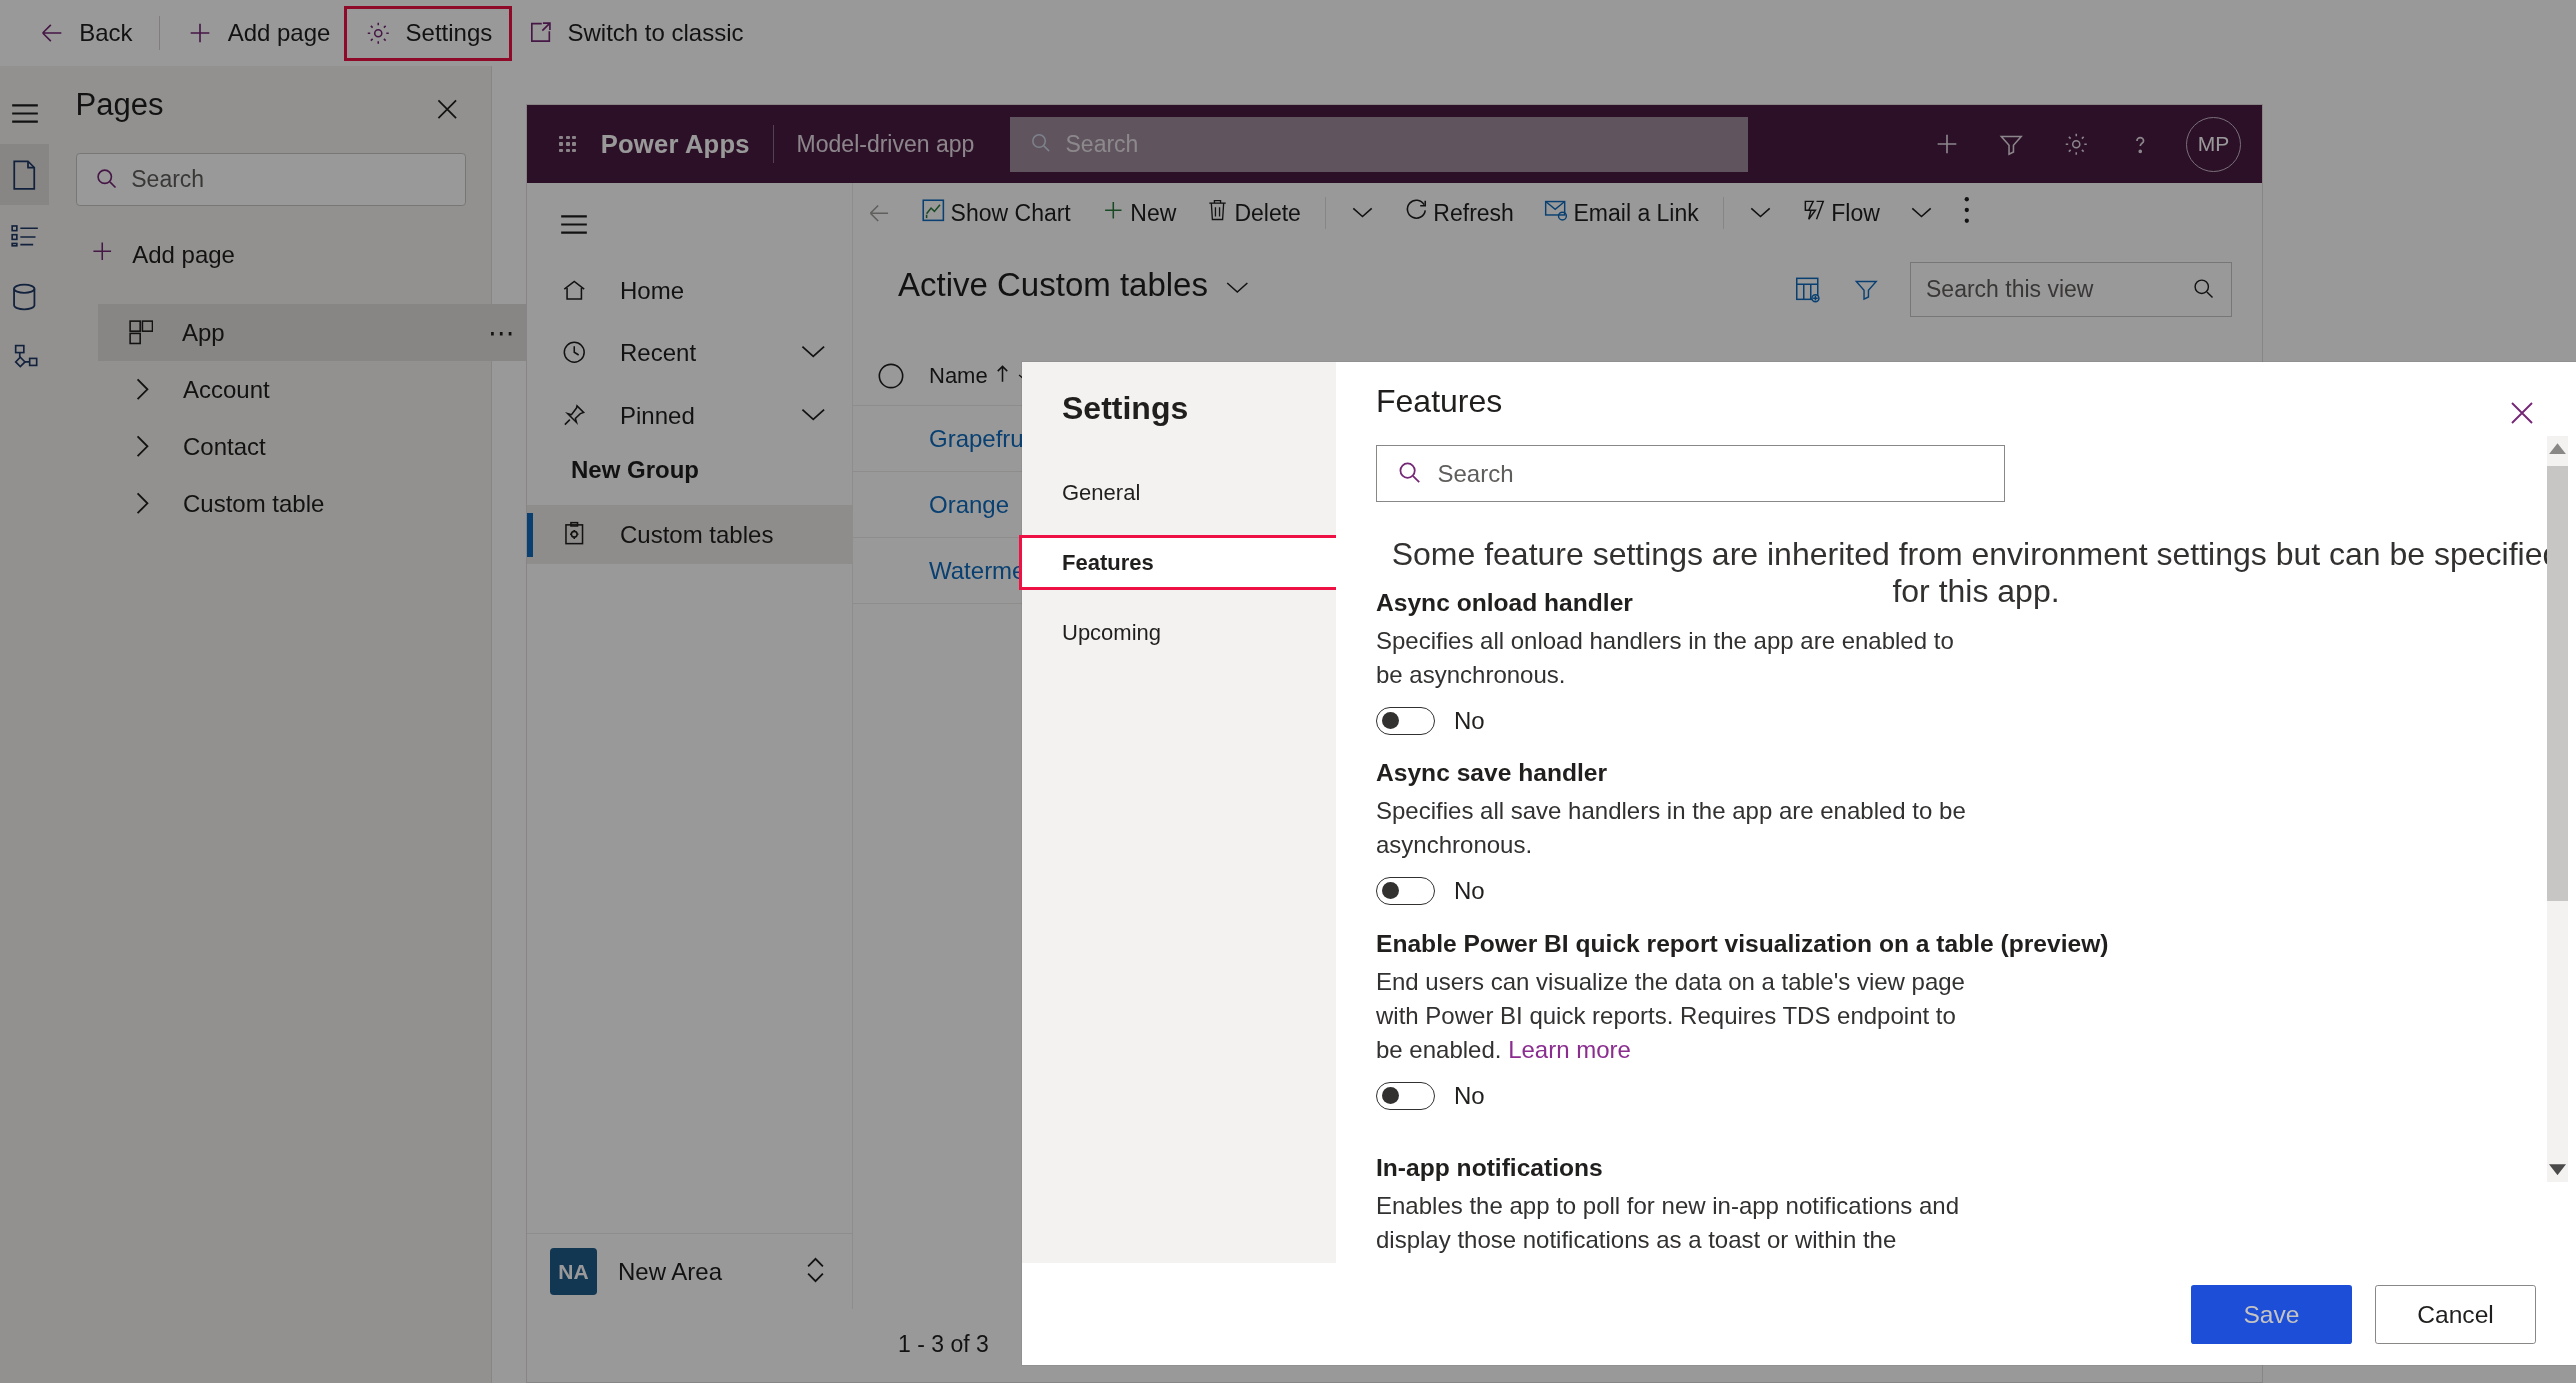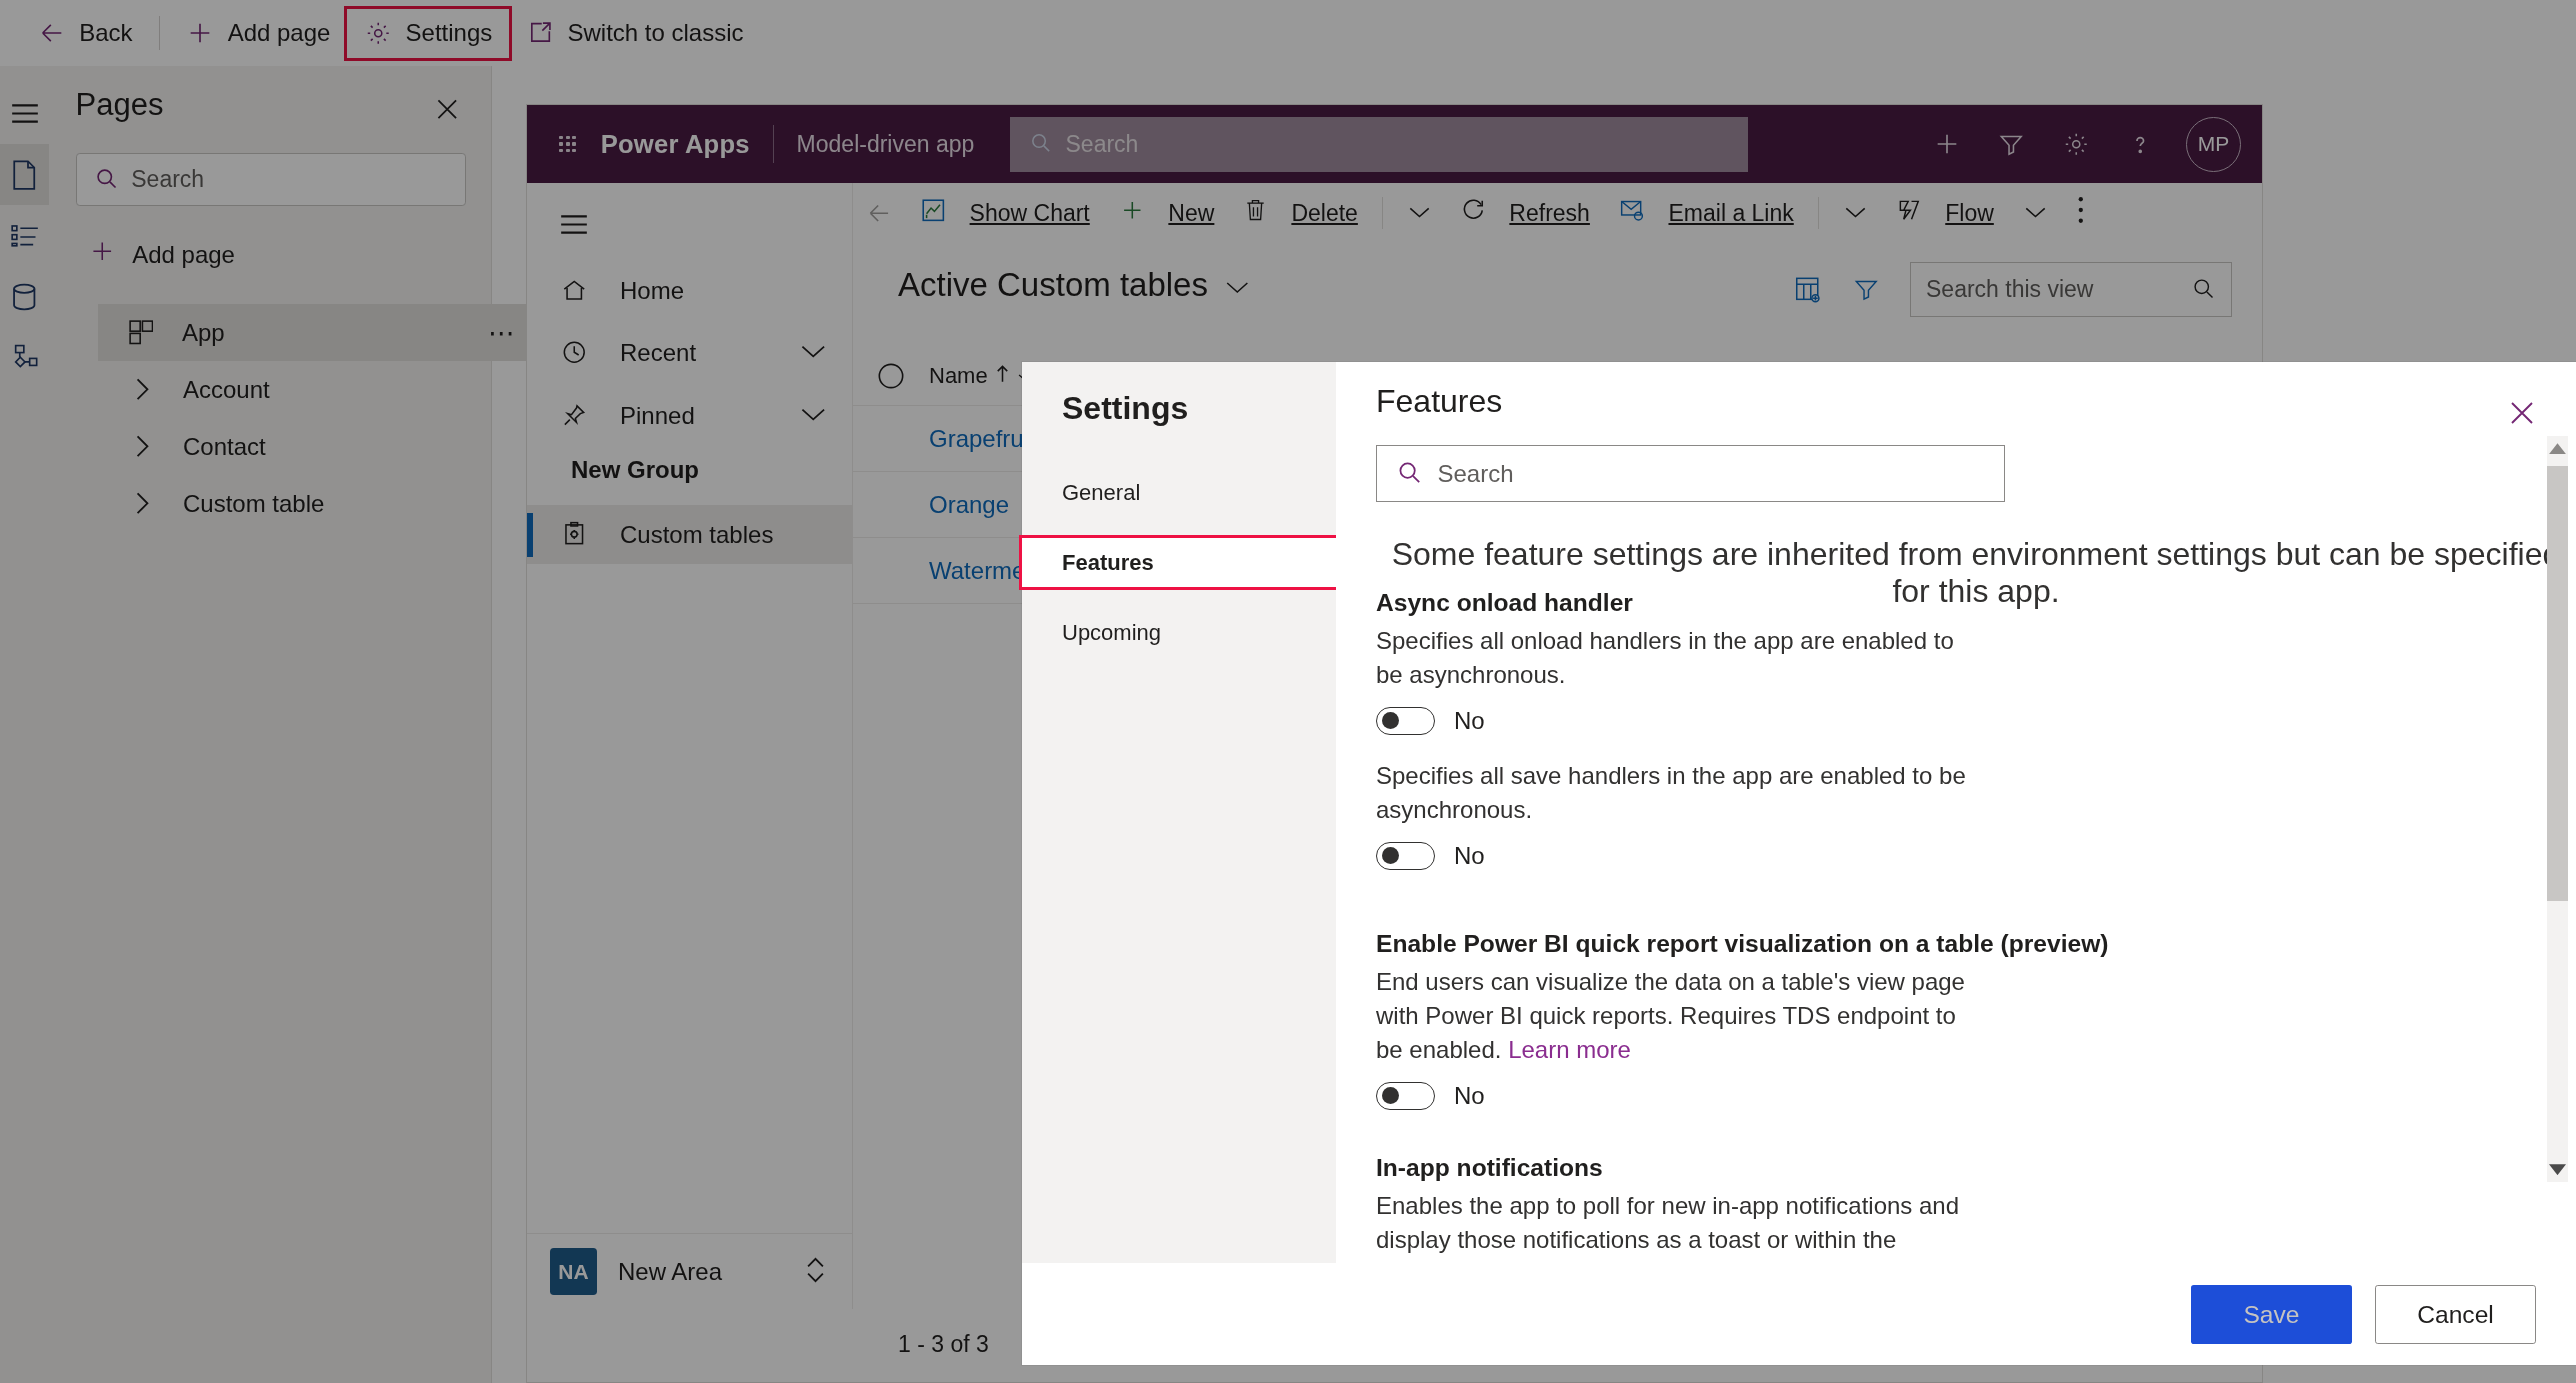--- a/index.html
+++ b/index.html
@@ -131,22 +131,22 @@
   }
   .area-name { margin-left:21px; font-size:24px; color:#201f1e; }
   .area-chev { margin-left:auto; margin-right:26.5px; }
 
   
   .cmdbar {
     position:absolute; left:326px; top:78px; width:1411px; height:61px;
     background:#ffffff; display:flex; align-items:center; border-bottom:0.9px solid #f3f2f1;
   }
   .cmd {
-    display:flex; align-items:center; gap:24px; height:61px; padding:0 15px;
-    font-size:23px; color:#201f1e; cursor:pointer; white-space:nowrap;text-decoration:underline;
+    display:flex; align-items:center; gap:5px; height:61px; padding:0 15px;
+    font-size:23px; color:#201f1e; cursor:pointer; white-space:nowrap;
   }
   .cmd-sep { width:0.9px; height:32px; background:#e1dfdd; margin:0 9.5px; }
   .cmd-back { width:53px; height:61px; display:flex; align-items:center; justify-content:center; cursor:pointer; }
 
   
   .view-head { position:absolute; left:326px; top:138px; width:1411px; height:104px; background:#fff; }
   .view-title {
     position:absolute; left:45px; top:23px; font-size:33px; color:#201f1e; cursor:pointer;
     display:flex; align-items:center; gap:17px;
   }
@@ -761,20 +761,21 @@
             <p>Specifies all onload handlers in the app are enabled to be asynchronous.</p>
             <div class="toggle-row">
               <div class="toggle">
                   <i></i>
                 </div>
               <span class="toggle-label">No</span>
             </div>
           </div>
 
           <div class="feat" style="top:170px">
+            <h3>Async save handler</h3>
             <p>Specifies all save handlers in the app are enabled to be asynchronous.</p>
             <div class="toggle-row">
               <div class="toggle">
                   <i></i>
                 </div>
               <span class="toggle-label">No</span>
             </div>
           </div>
 
           <div class="feat" style="top:341px">

